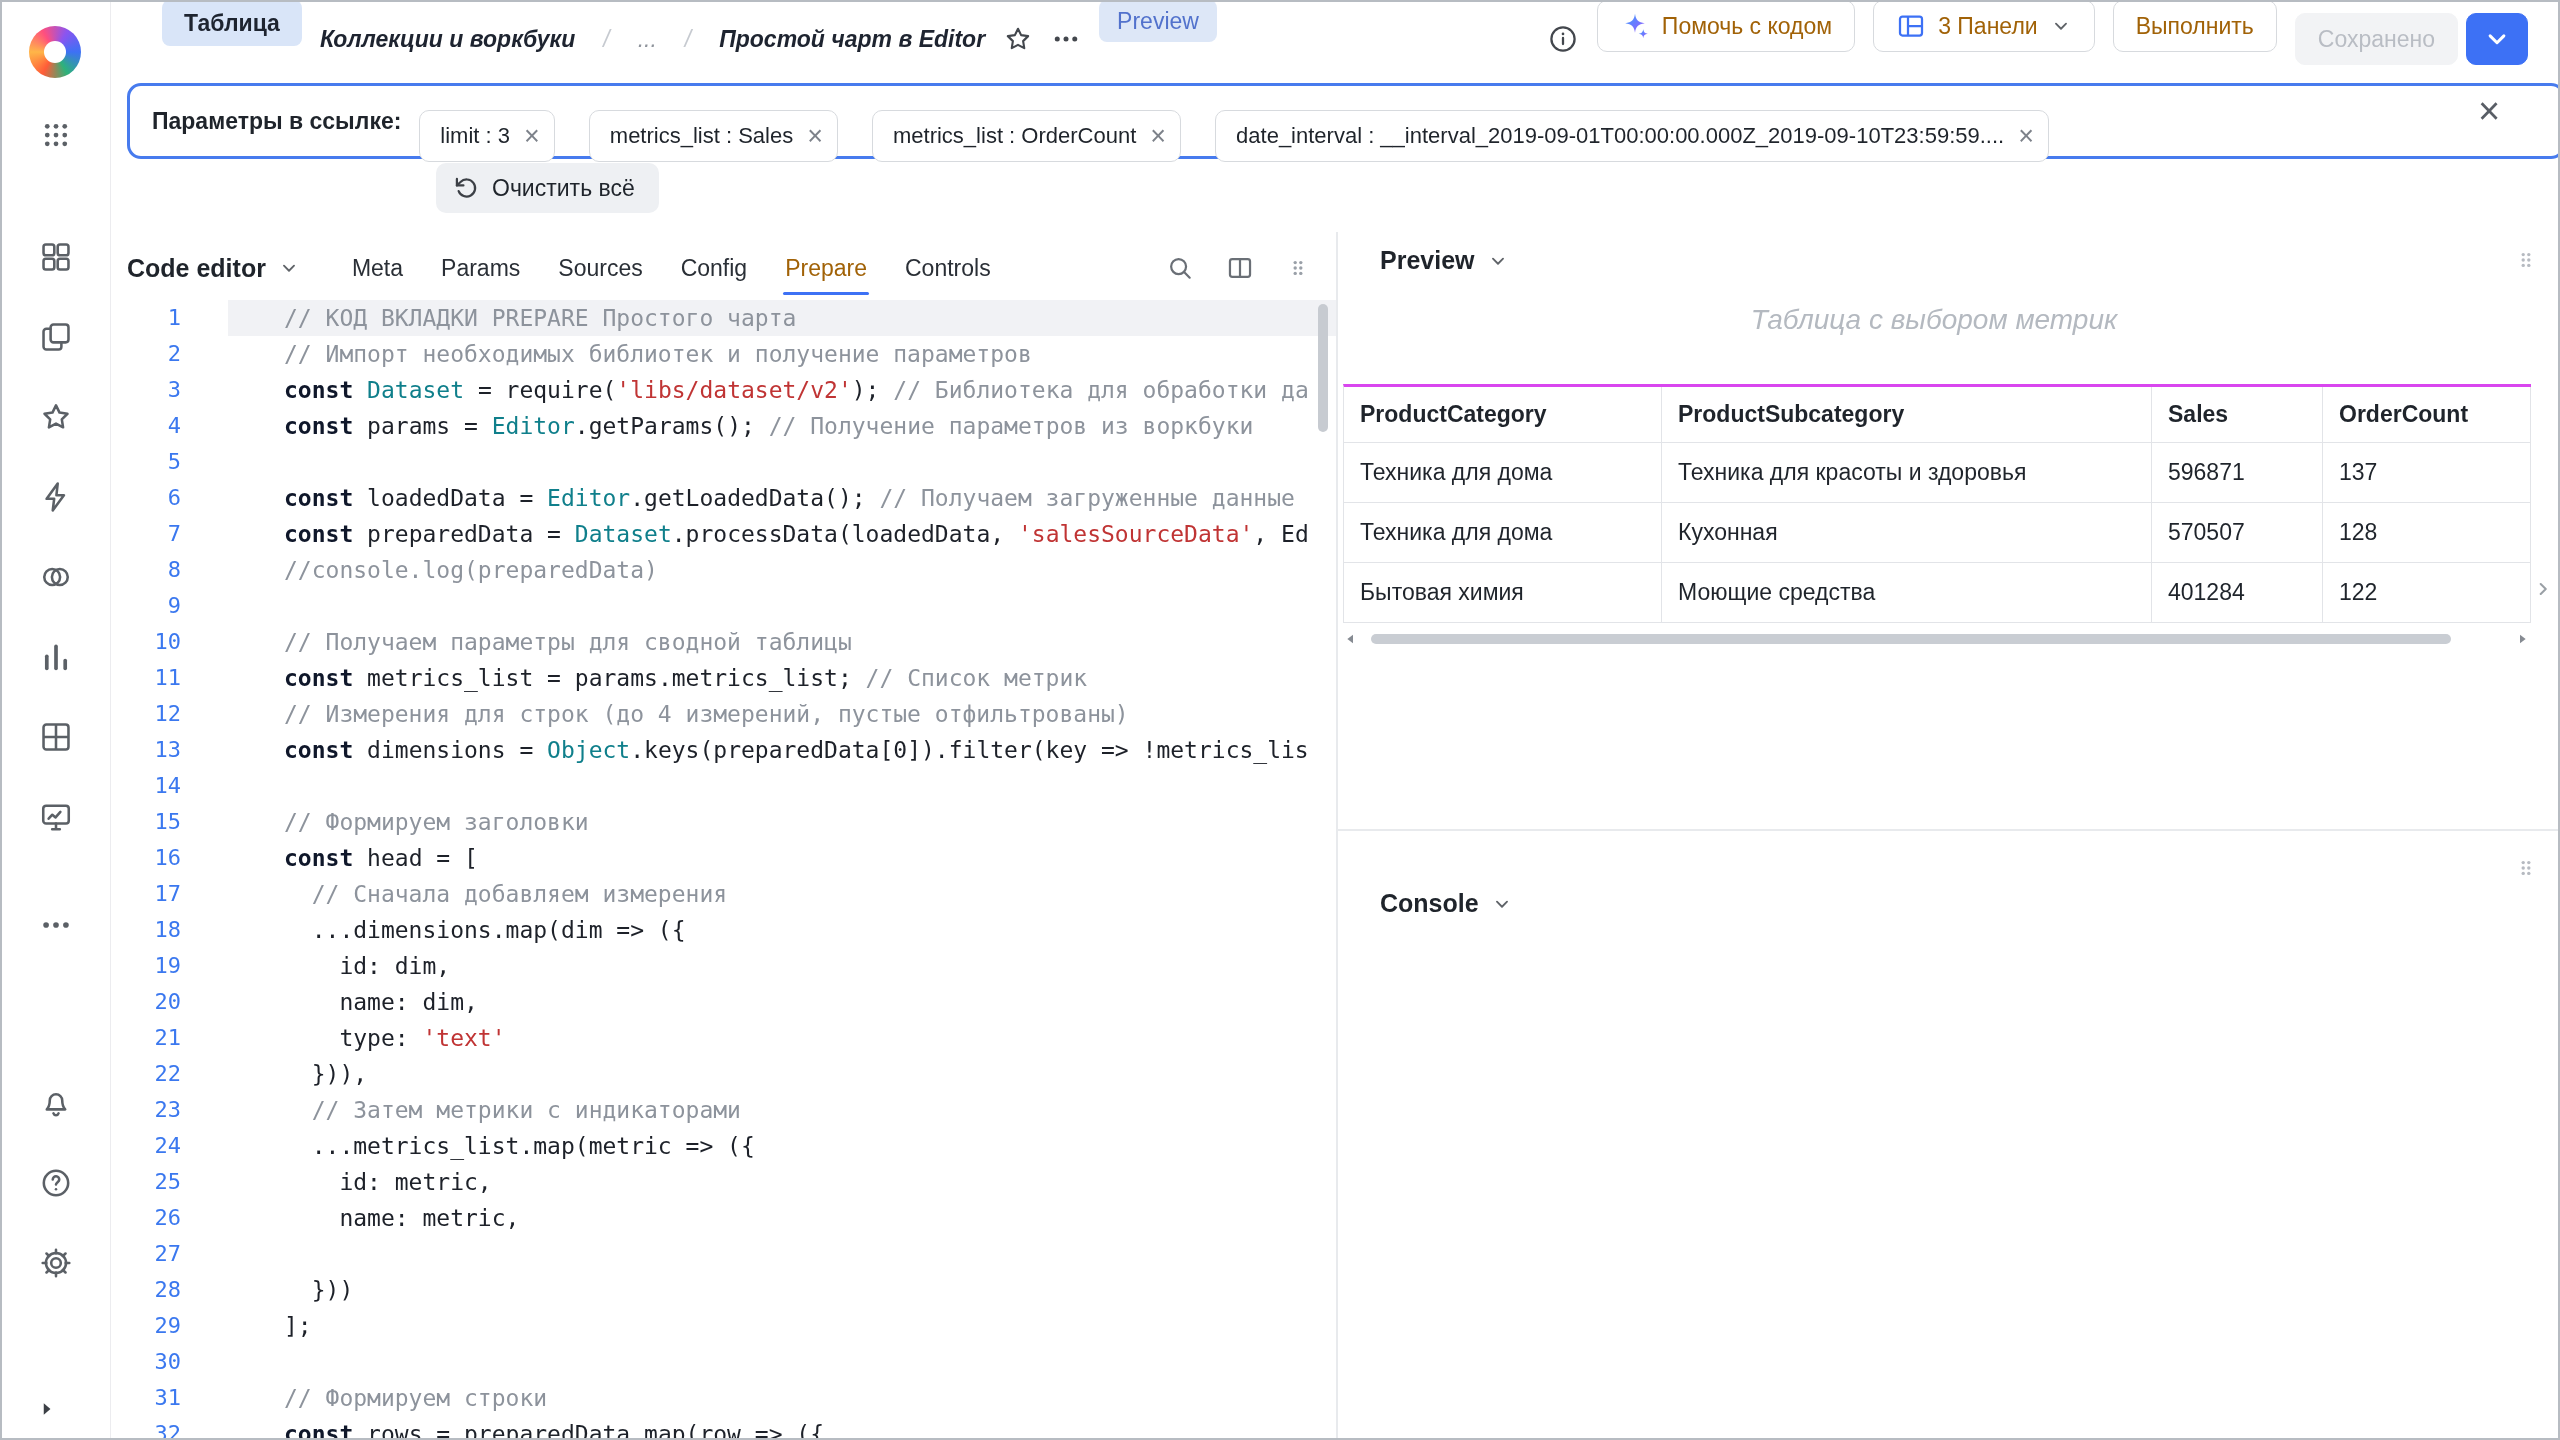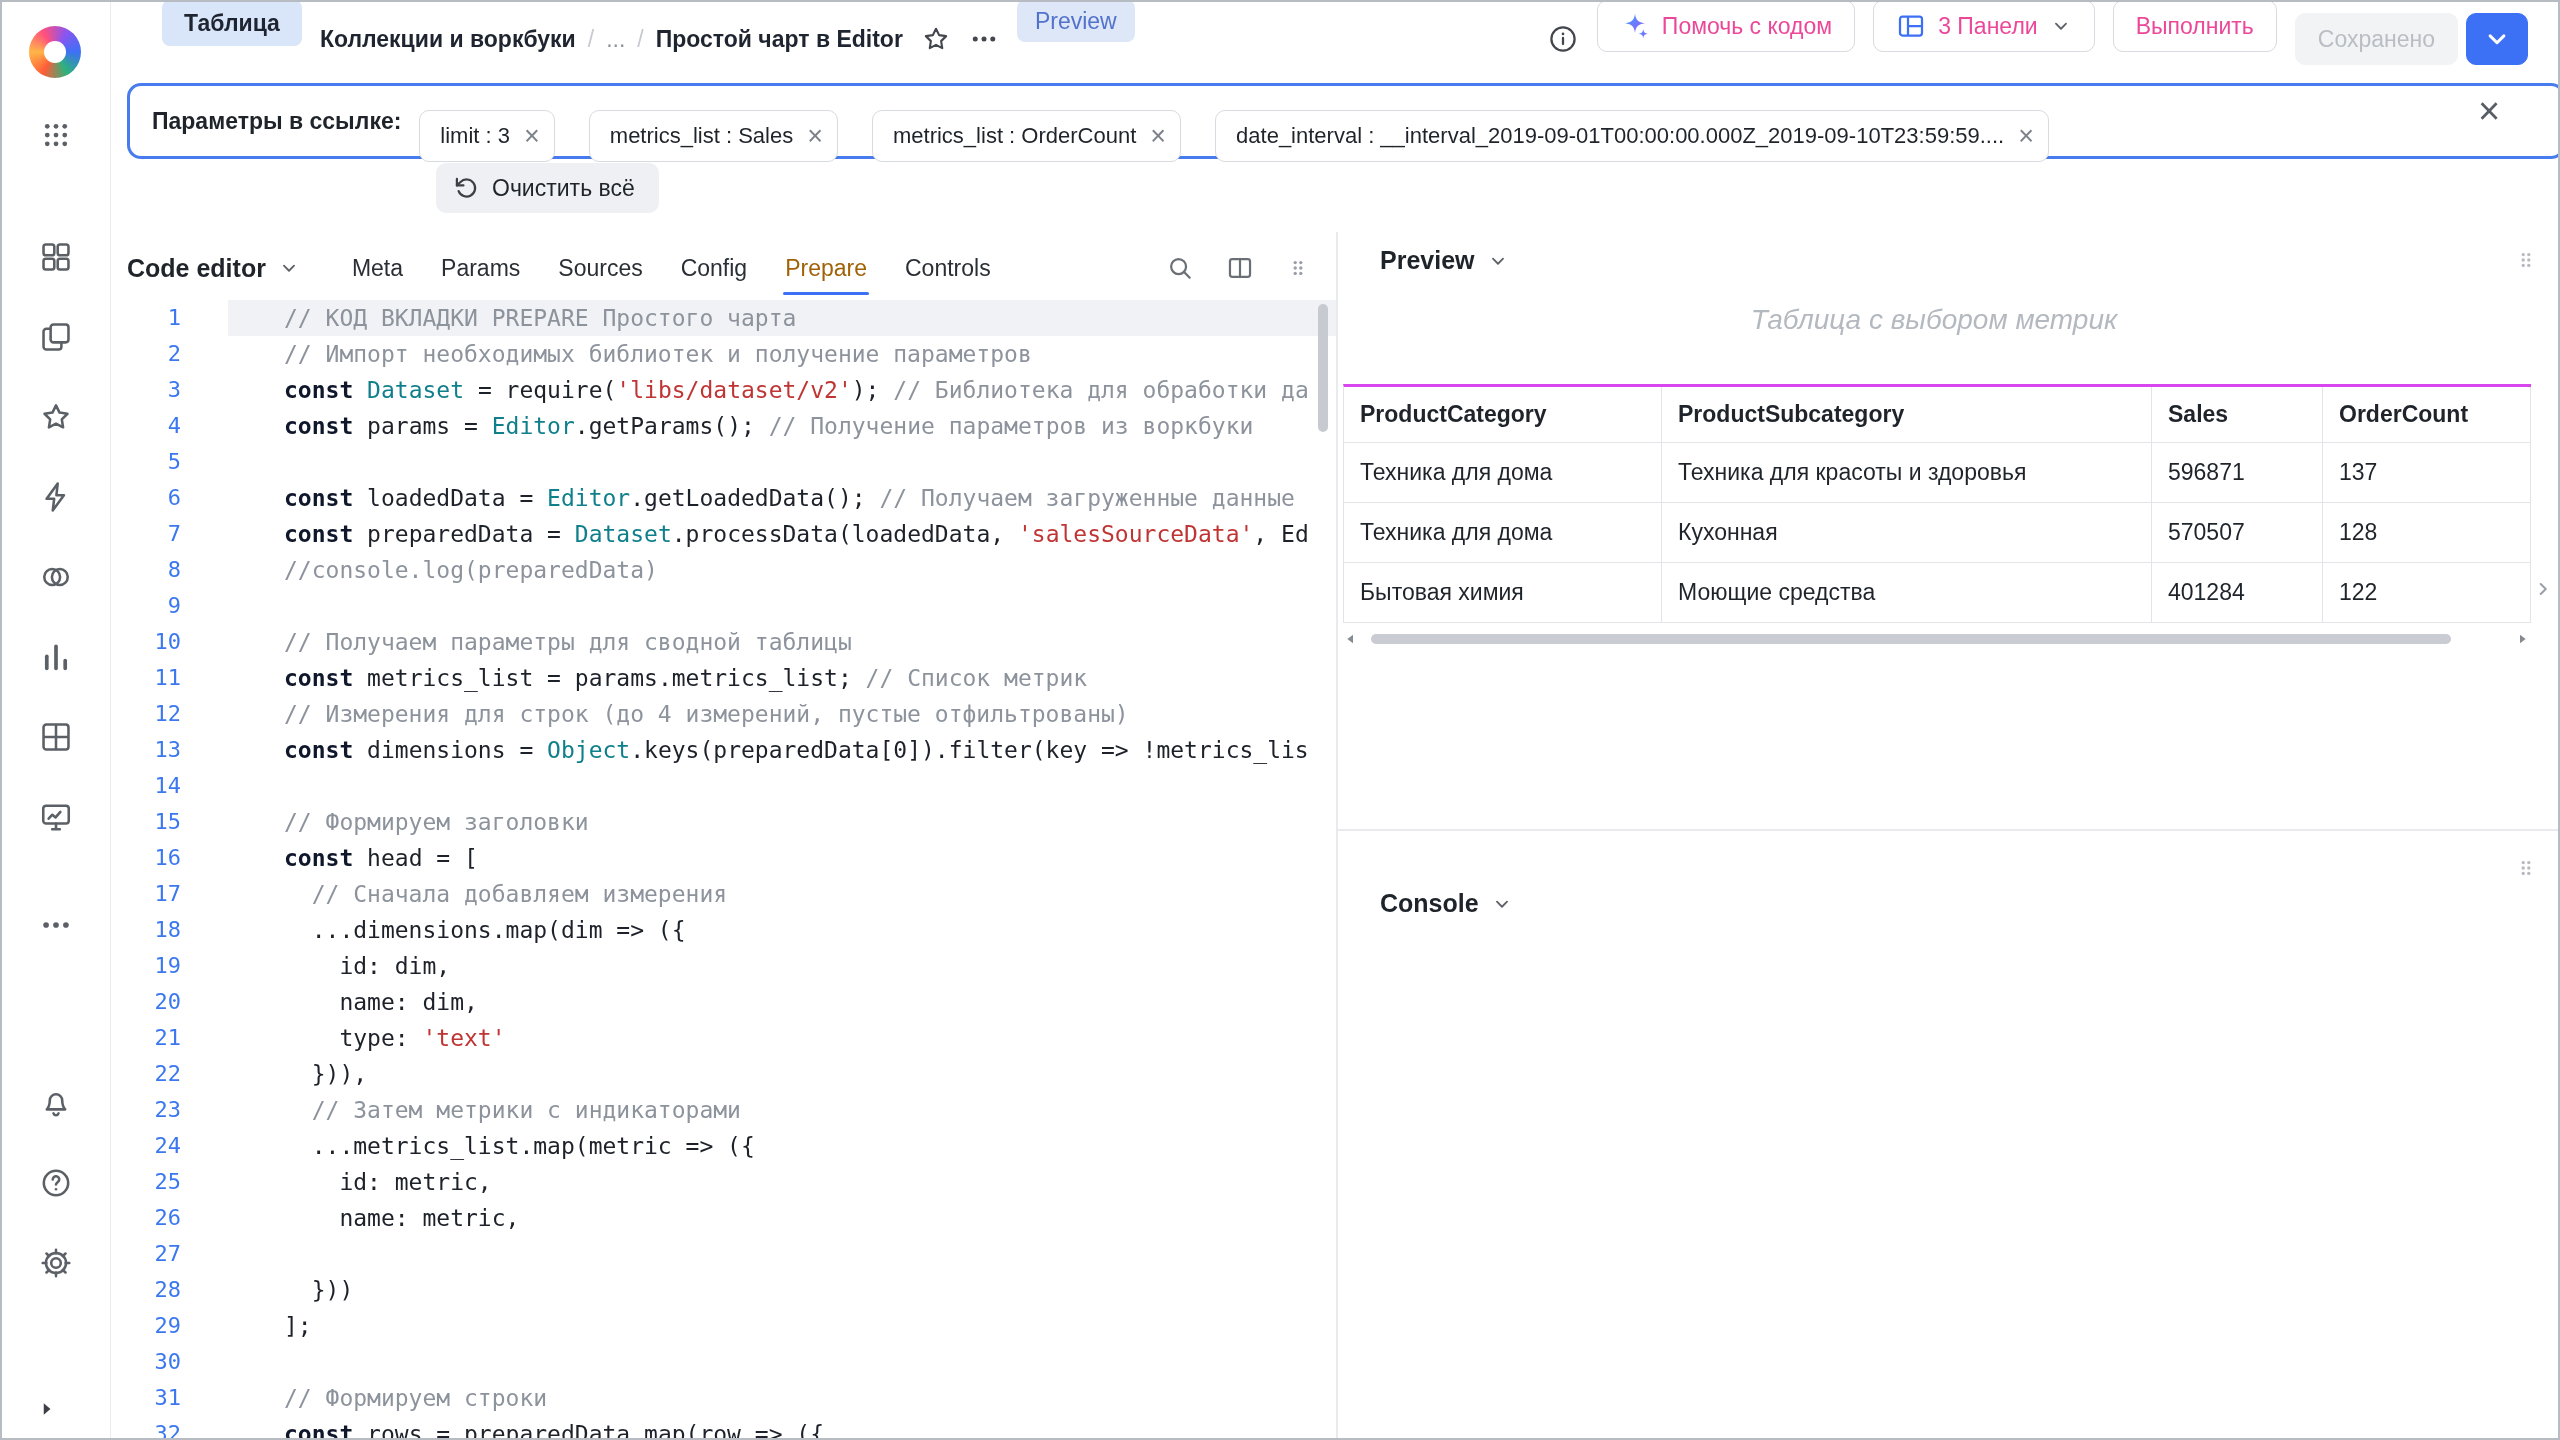--- a/index.html
+++ b/index.html
@@ -15,28 +15,28 @@
   .side-apps{position:absolute;left:0;top:120px;width:111px;display:flex;justify-content:center;cursor:pointer;}
   .side-nav{position:absolute;left:0;top:240px;width:111px;display:flex;flex-direction:column;align-items:center;gap:46px;}
   .side-nav .gap-before{margin-top:28px;}
   .side-bottom{position:absolute;left:0;top:1086px;width:111px;display:flex;flex-direction:column;align-items:center;gap:46px;}
   .side-ic{cursor:pointer;display:flex;}
   .collapse-btn{position:absolute;left:34px;top:1396px;cursor:pointer;}
 
   
   .topbar{position:absolute;left:112px;top:0;right:0;height:78px;display:flex;padding:0 32px 0 50px;gap:18px;background:#fff;}
   .doc-tab{background:#d9e5f8;border-radius:8px;height:46px;display:flex;align-items:center;padding:0 22px;font-size:23px;font-weight:600;color:#1e2430;cursor:pointer;}
-  .breadcrumb{display:flex;align-items:center;gap:12px;font-size:23px;white-space:nowrap;}
+  .breadcrumb{display:flex;align-items:center;gap:28px;font-size:23px;white-space:nowrap;font-style:italic;}
   .crumb{font-weight:600;color:#1e2430;cursor:pointer;}
   .crumb.dim{color:#8f949c;font-weight:400;}
   .crumb-sep{color:#c6cad0;}
   .tb-ic{display:flex;align-items:center;cursor:pointer;}
   .badge-preview{background:#dde7f7;color:#5272cc;border-radius:8px;height:42px;display:flex;align-items:center;padding:0 18px;font-size:23px;cursor:pointer;}
   .spacer{flex:1;}
-  .btn{height:52px;border:1.5px solid #d7dade;border-radius:10px;background:#fff;display:flex;align-items:center;gap:12px;padding:0 22px;font-size:23px;color:#ec4899;font-family:inherit;cursor:pointer;white-space:nowrap;}
+  .btn{height:52px;border:1.5px solid #d7dade;border-radius:10px;background:#fff;display:flex;align-items:center;gap:12px;padding:0 22px;font-size:23px;color:#a16207;font-family:inherit;cursor:pointer;white-space:nowrap;}
   .save-split{display:flex;gap:8px;align-items:center;}
   .btn.saved{background:#f2f3f5;border-color:#f2f3f5;color:#b9bdc4;cursor:default;}
   .btn.blue{background:#3d71f5;border-color:#3d71f5;width:62px;justify-content:center;padding:0;}
 
   
   .params{position:absolute;left:127px;top:83px;width:2438px;height:76px;border:3px solid #477bee;border-radius:14px;background:#fff;display:flex;align-items:center;padding:0 22px;gap:18px;z-index:20;}
   .params-label{font-size:23px;font-weight:700;white-space:nowrap;}
   .chips{display:flex;align-items:center;gap:34px;min-width:0;overflow:hidden;margin-top:30px;}
   .chip{display:inline-flex;align-items:center;gap:14px;height:52px;border:1.5px solid #d7dade;border-radius:10px;padding:0 14px 0 20px;font-size:22px;white-space:nowrap;background:#fff;cursor:default;}
   .chip-x{color:#7d828a;font-size:27px;line-height:1;cursor:pointer;}

